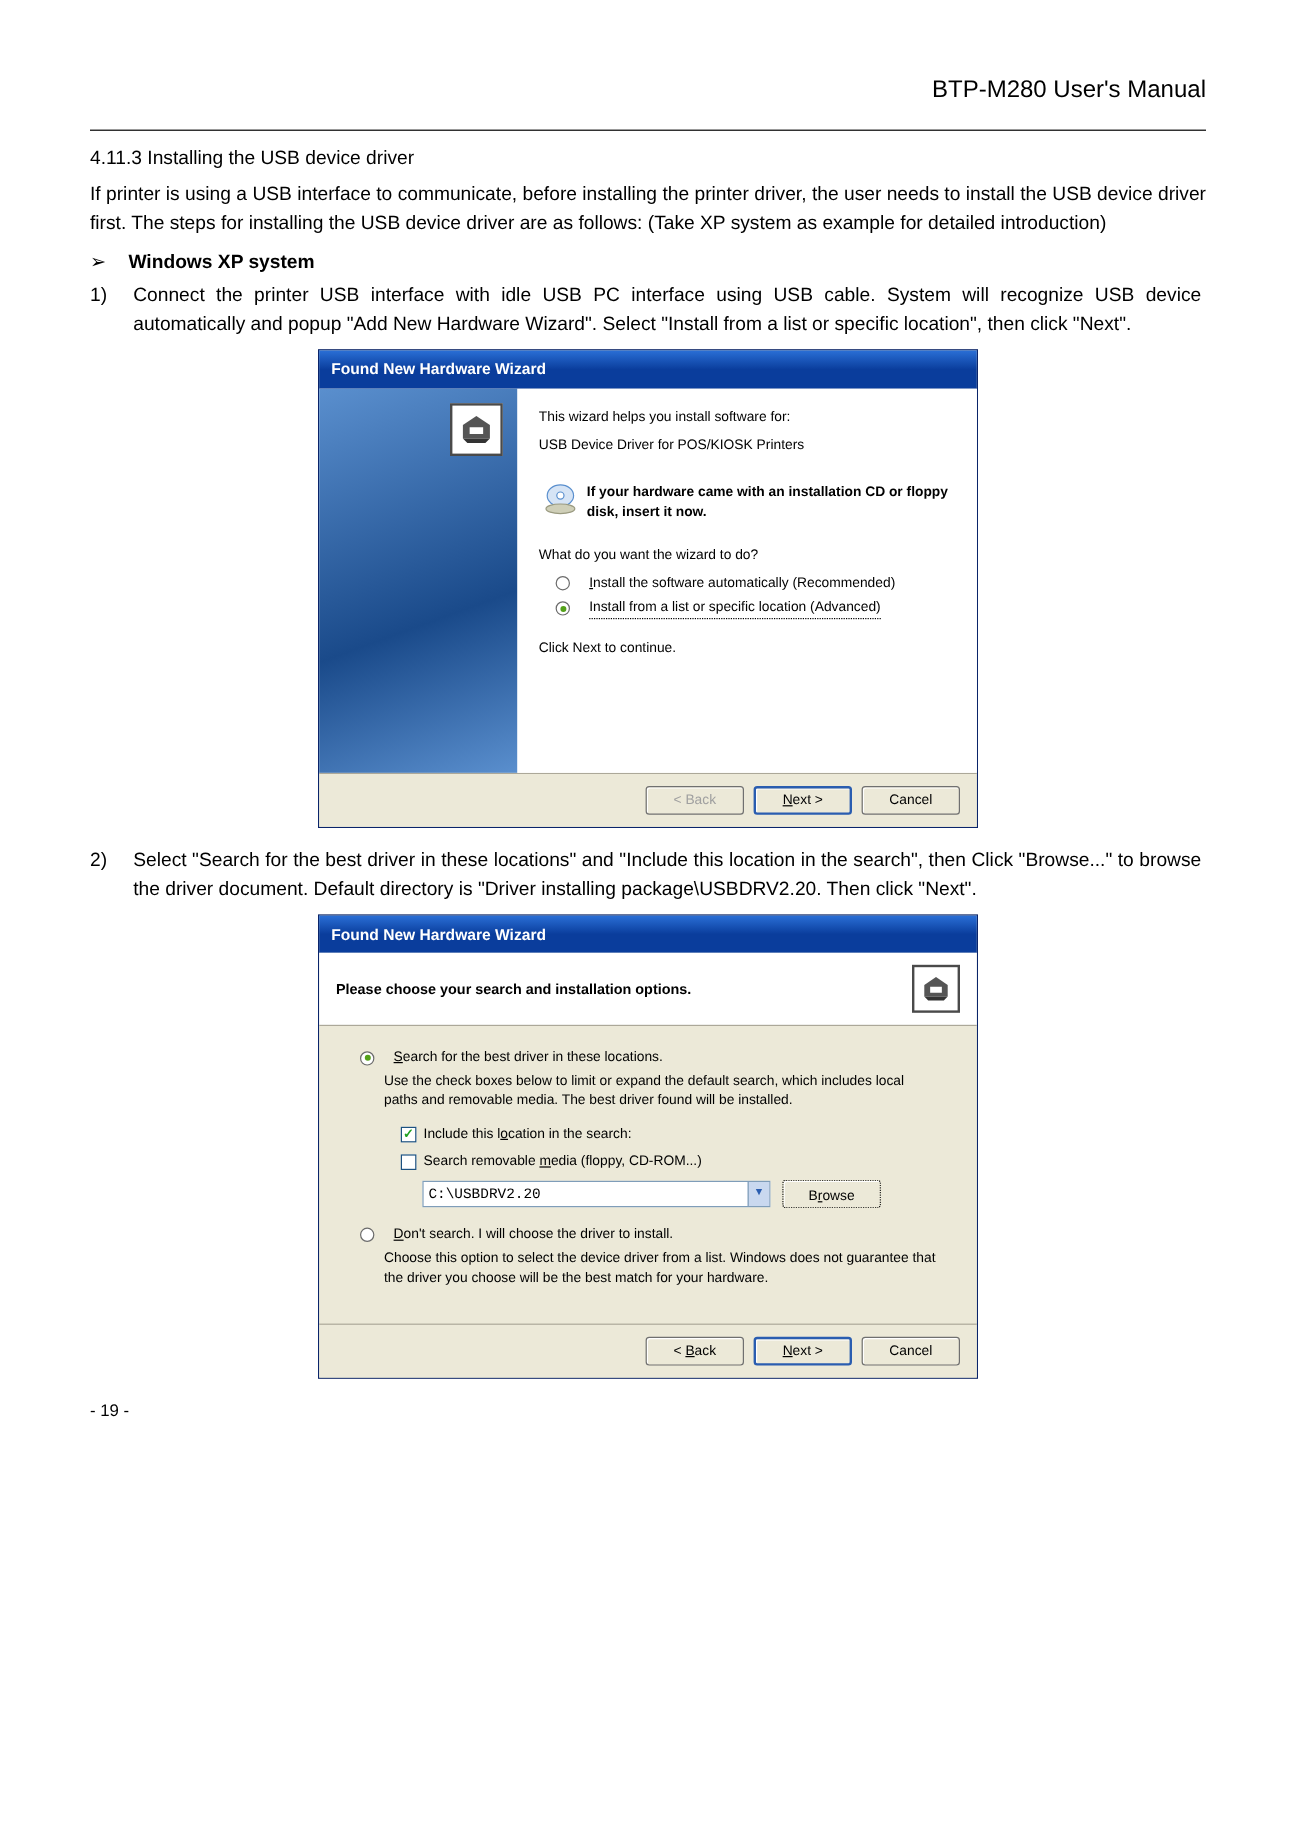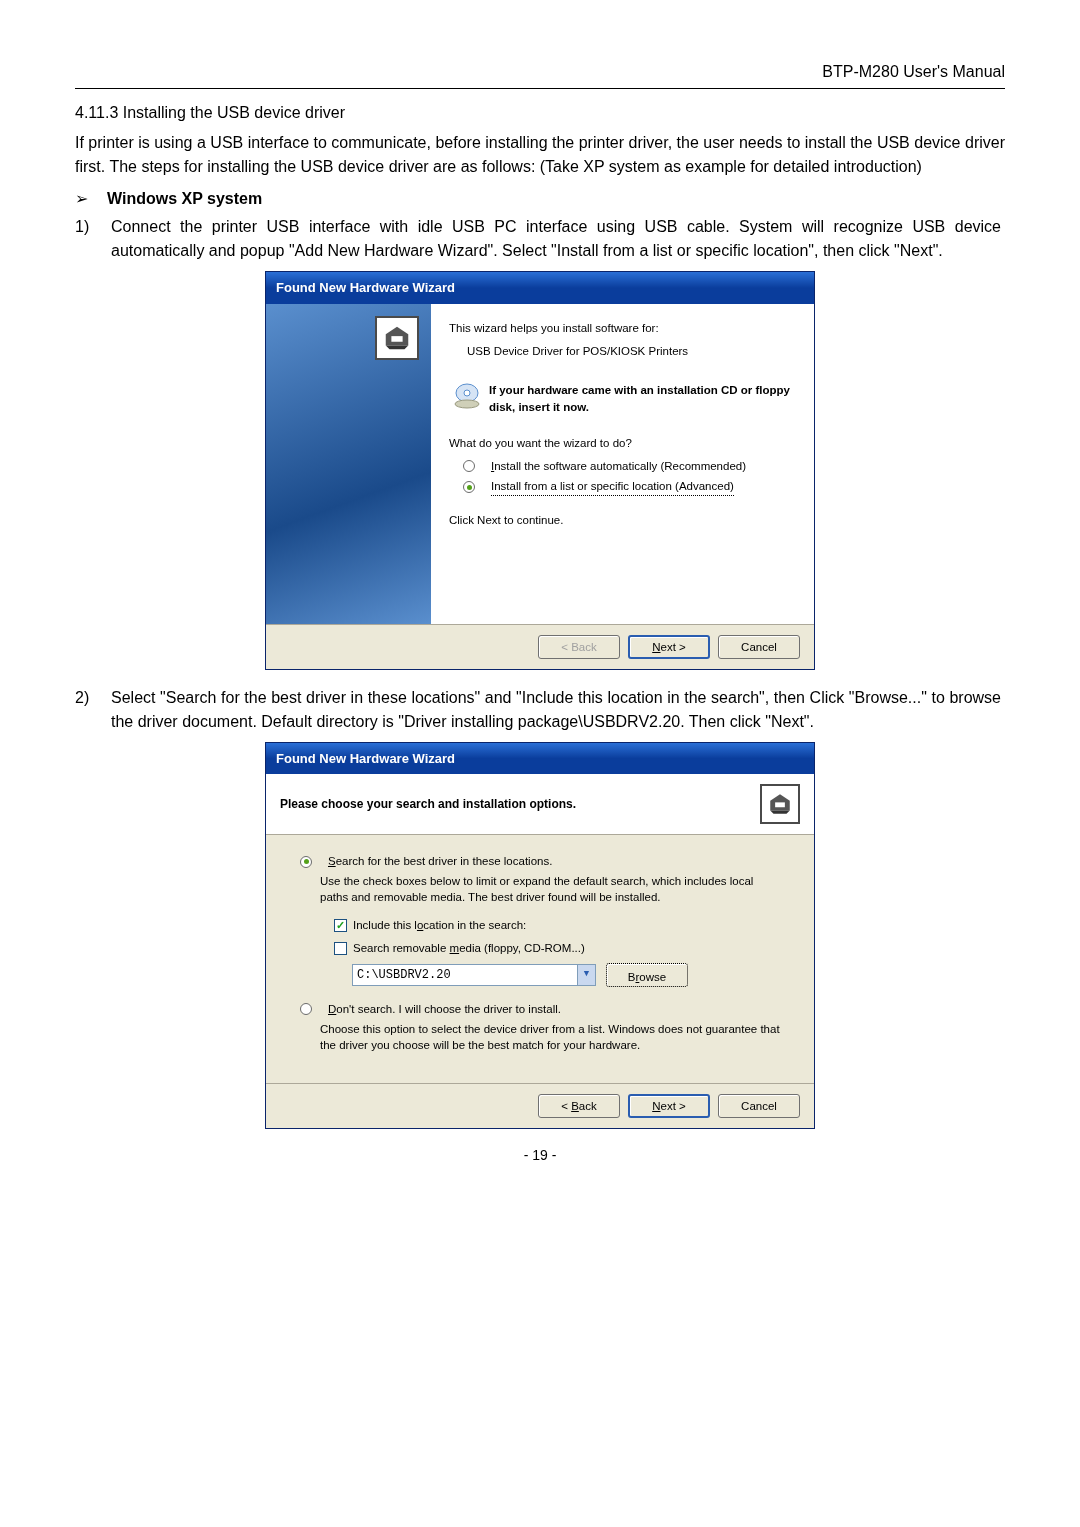--- a/index.html
+++ b/index.html
@@ -8,23 +8,23 @@
     background: #fff;
     width: 1080px;
     padding: 60px 75px 20px 75px;
     color: #000;
     font-size: 16px;
     line-height: 1.5;
   }
   .header-right {
     text-align: right;
     border-bottom: 1.5px solid #000;
-    padding-bottom: 4px;
+    padding-bottom: 18px;
     margin-bottom: 12px;
-    font-size: 16px;
+    font-size: 20px;
   }
   .section-heading {
     font-size: 16px;
     margin-bottom: 6px;
   }
   .para {
     text-align: justify;
     margin-bottom: 8px;
   }
   .bullet-row {
@@ -82,21 +82,21 @@
     padding: 16px 18px 10px 18px;
     background: #fff;
   }
   .mainpanel h2 {
     font-family: "Trebuchet MS", Arial, sans-serif;
     font-size: 17px;
     font-weight: bold;
     margin-bottom: 14px;
   }
   .mainpanel .thin { font-size: 11.5px; margin-bottom: 6px; }
-  .mainpanel .indent-thin { font-size: 11.5px; margin-left: 18px; margin-bottom: 18px; }
+  .mainpanel .indent-thin { font-size: 11.5px; margin-bottom: 18px; }
   .cd-row { display:flex; align-items:flex-start; gap:8px; margin: 22px 0 18px 4px; }
   .cd-row .cd-icon { width: 28px; }
   .cd-row .cd-text { font-size: 11.5px; font-weight: bold; }
   .radio-row { display:flex; align-items:center; gap:16px; font-size:11.5px; margin-left: 14px; margin-bottom:3px; }
   .radio { width:12px; height:12px; border:1px solid #6b6b6b; border-radius:50%; background:#fff; display:inline-flex; align-items:center; justify-content:center; flex-shrink:0; }
   .radio.selected::after { content:""; width:5px; height:5px; background:#54a11a; border-radius:50%; display:block; }
   .underline-dotted { border-bottom: 1px dotted #000; }
   .wizard .footer {
     background: #ece9d8;
     border-top: 1px solid #aca899;
@@ -135,31 +135,31 @@
     background: #ece9d8;
     padding: 18px 34px;
     font-size: 11.5px;
   }
   .body2 .desc { margin: 4px 0 12px 20px; line-height:1.35; }
   .check-row { display:flex; align-items:center; gap:6px; margin-left: 34px; margin-bottom:5px; }
   .checkbox { width:13px; height:13px; border:1px solid #1c5180; background:#fff; display:inline-flex; align-items:center; justify-content:center; flex-shrink:0; }
   .checkbox.checked::after { content:"✓"; color:#21a121; font-size:11px; font-weight:bold; line-height:1; }
   .path-row { display:flex; gap:10px; margin: 6px 0 14px 52px; align-items:center; }
   .combobox {
-    width: 244px; height:22px; border:1px solid #7f9db9; background:#fff;
+    width: 290px; height:22px; border:1px solid #7f9db9; background:#fff;
     display:flex; align-items:center; justify-content:space-between;
     font-family: "Courier New", monospace; font-size:12px; padding-left:4px;
   }
   .combobox .arrow {
     width:18px; height:20px; background:#c9d8ef; border-left:1px solid #7f9db9;
     display:flex; align-items:center; justify-content:center; color:#2a5db0;
     font-size:9px;
   }
   .browse-btn { border:1px dotted #000; padding: 2px 0; }
-  .page-num { text-align:center; font-size:14px; }
+  .page-num { font-size:14px; }
   .u { text-decoration: underline; }
 </style>
 </head>
 <body>
 
 <div class="header-right">BTP-M280 User's Manual</div>
 
 <div class="section-heading">4.11.3 Installing the USB device driver</div>
 
 <div class="para">If printer is using a USB interface to communicate, before installing the printer driver, the user needs to install the USB device driver first. The steps for installing the USB device driver are as follows: (Take XP system as example for detailed introduction)</div>

